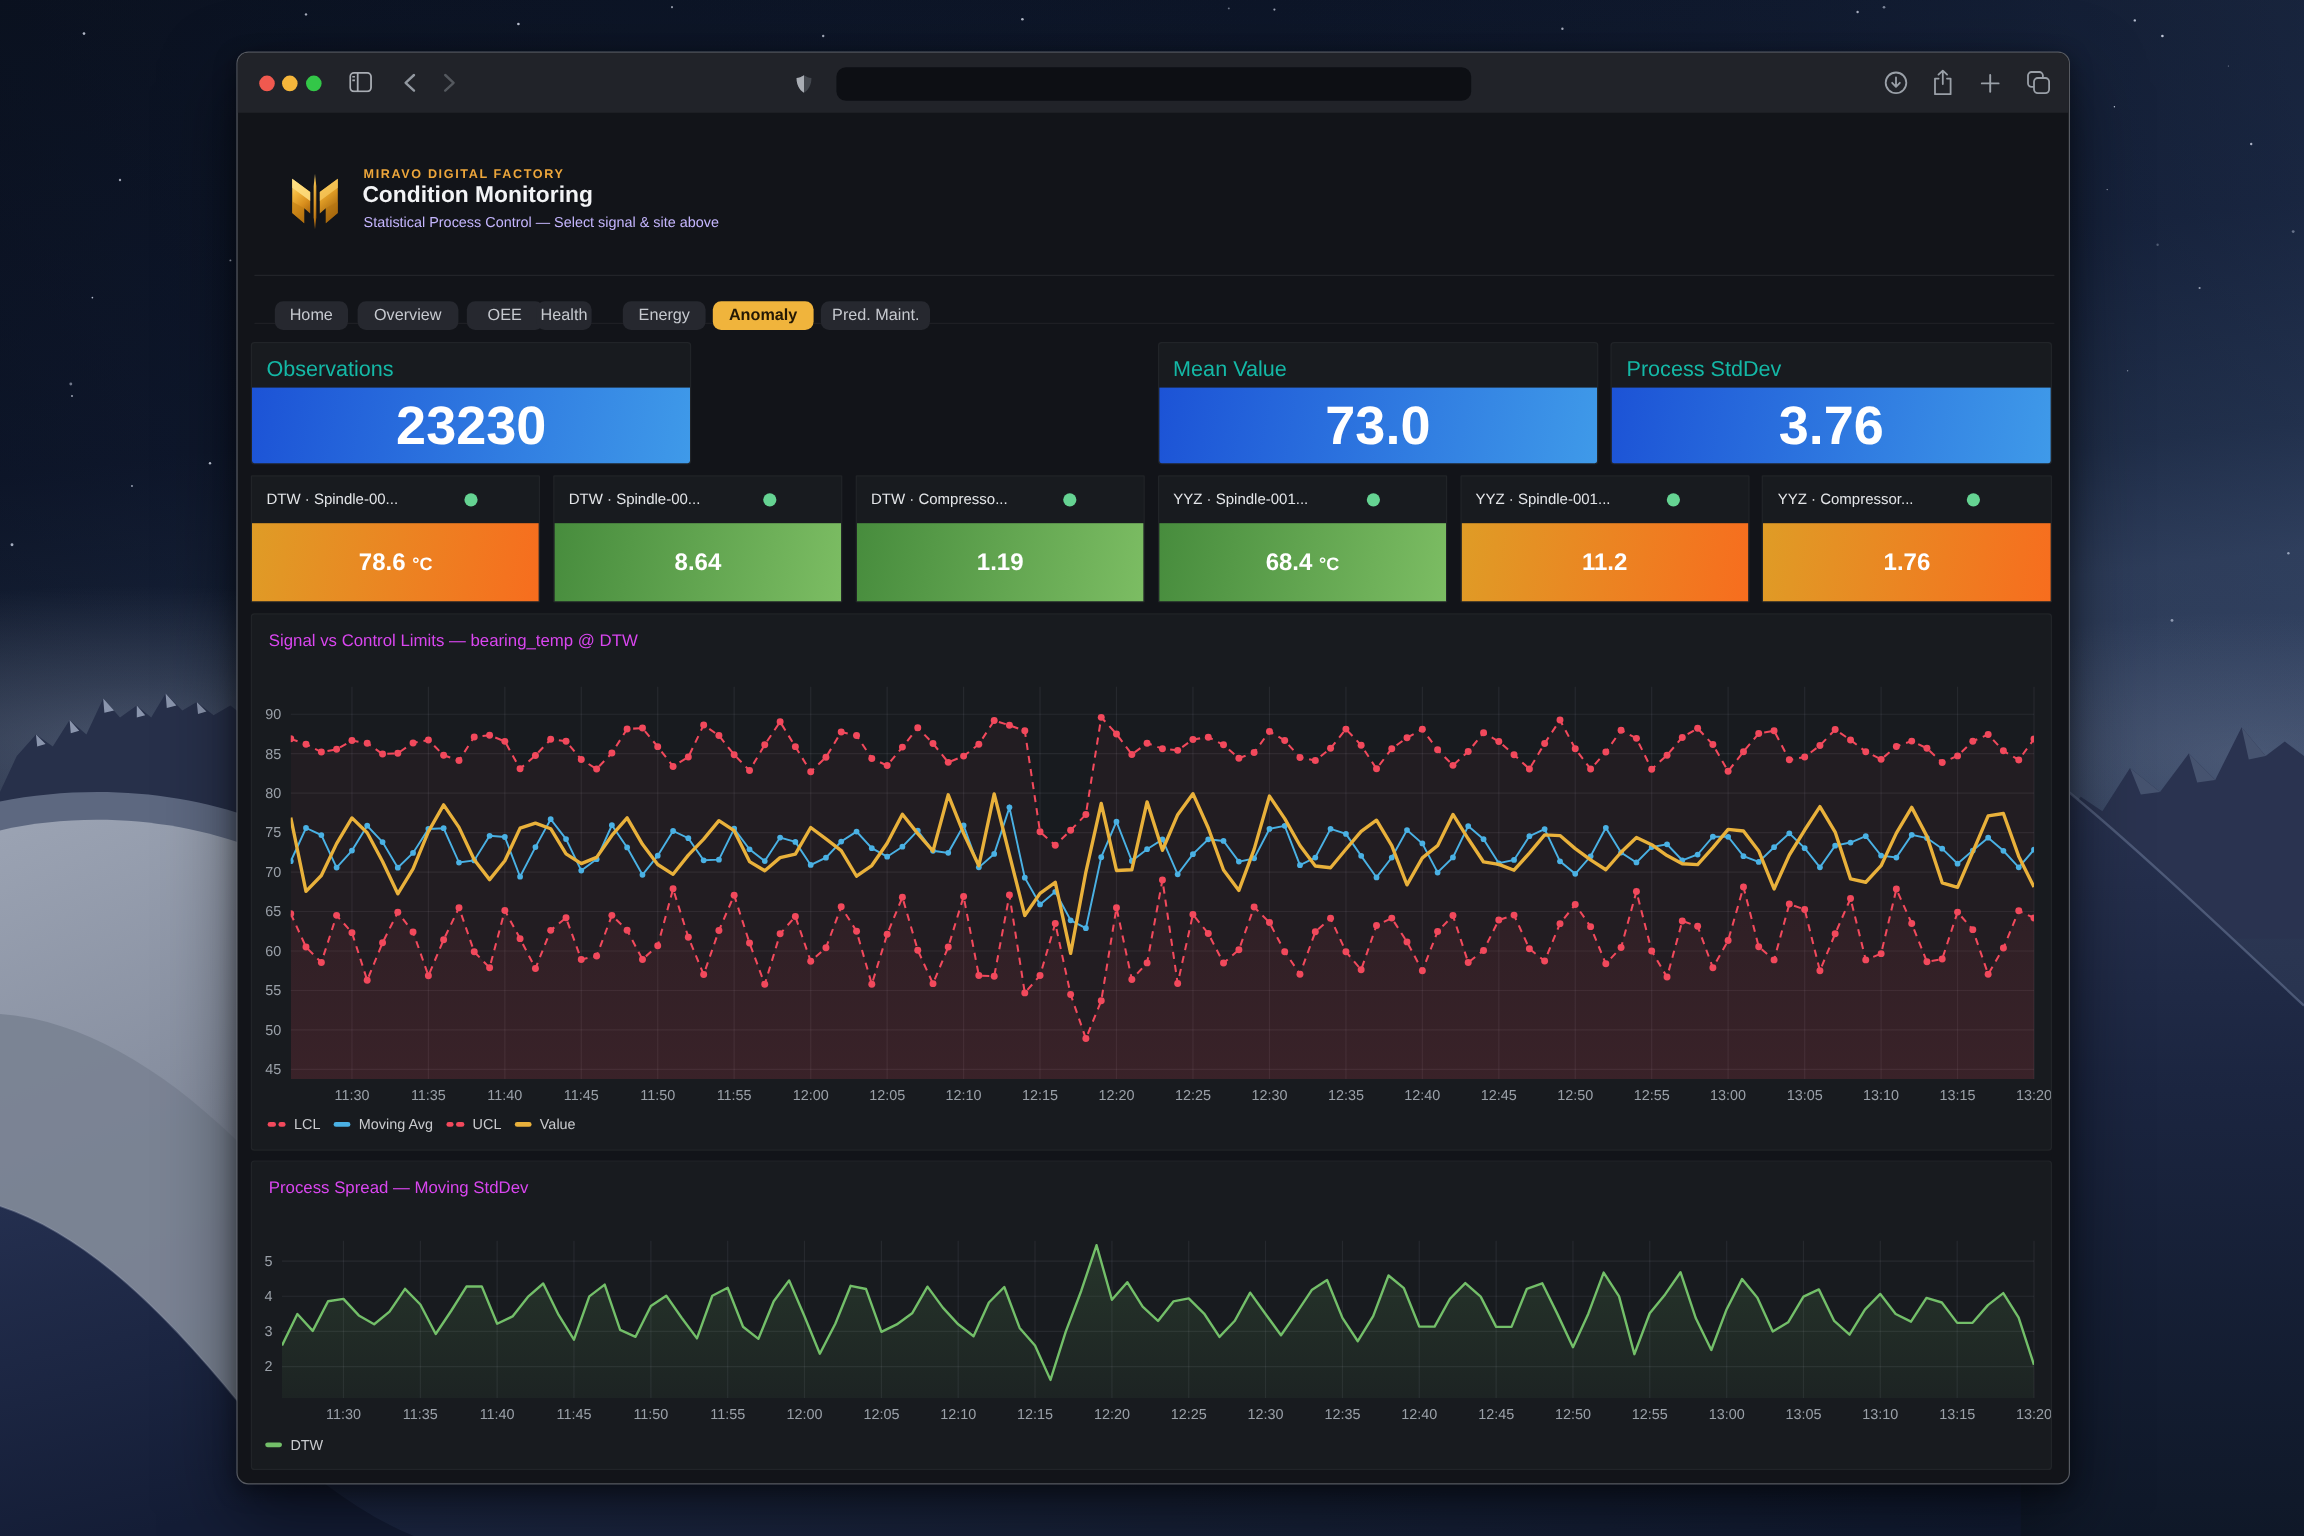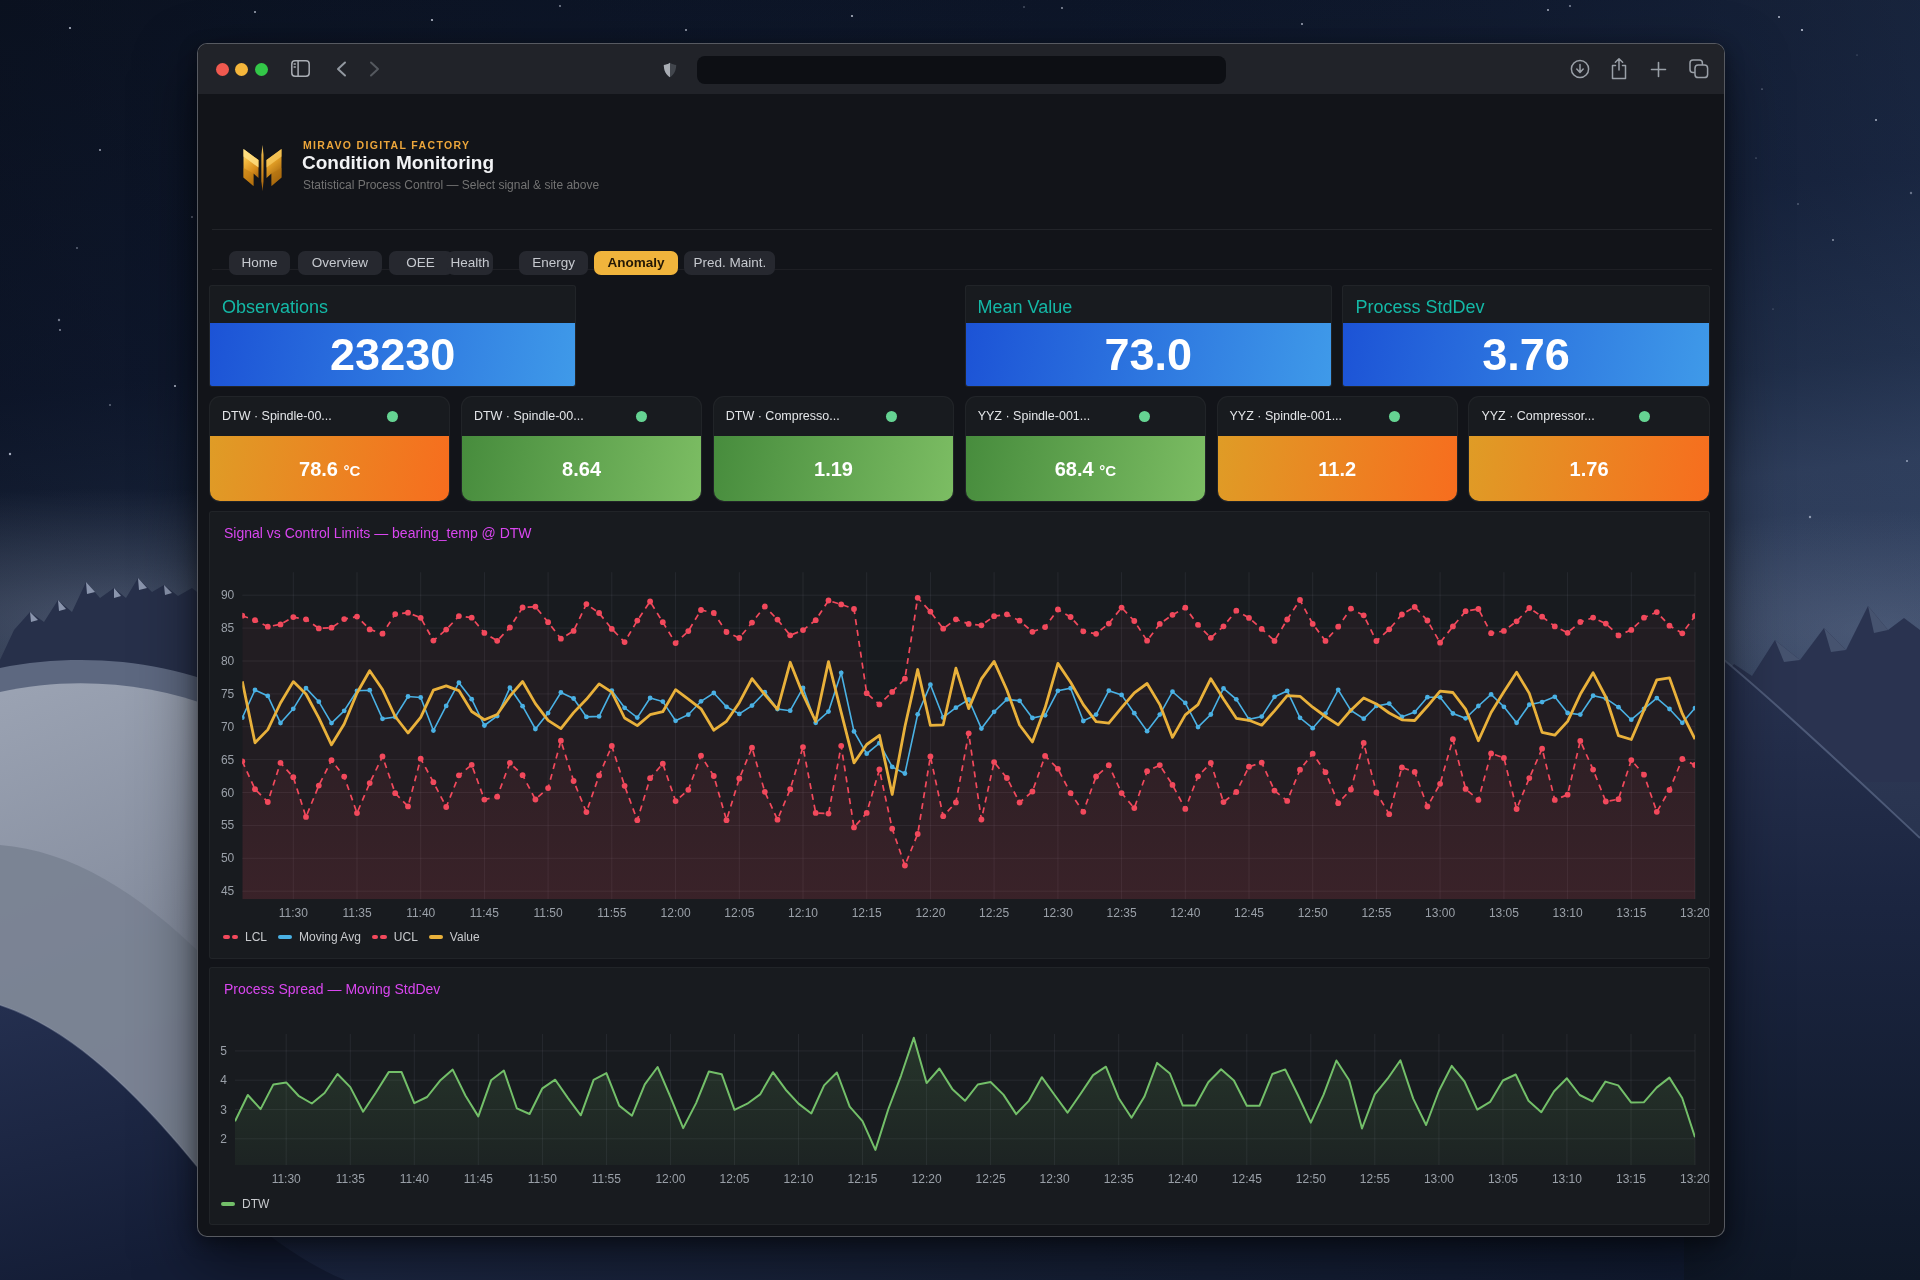--- a/index.html
+++ b/index.html
@@ -6,29 +6,29 @@
 #stage { position:relative; width:1920px; height:1280px; }
 #win { position:absolute; left:197px; top:43px; width:1528px; height:1194px; border-radius:10px; background:#121419; border:1px solid rgba(200,205,215,0.38); box-shadow:0 25px 60px rgba(0,0,0,0.5), 0 5px 18px rgba(0,0,0,0.4); overflow:hidden; }
 #tbar { position:absolute; left:0; top:0; width:100%; height:50px; background:#212329; }
 .tl { position:absolute; top:18.6px; width:13px; height:13px; border-radius:50%; }
 .ic { position:absolute; }
 #urlbar { position:absolute; left:499px; top:11.5px; width:529px; height:28px; border-radius:8px; background:#0d0f14; }
 #content { position:absolute; left:0; top:0; width:100%; height:100%; }
 #logo { position:absolute; left:44px; top:101px; }
 .eyebrow { position:absolute; left:105px; top:95px; font-size:10.5px; font-weight:bold; letter-spacing:1.35px; color:#eda63b; }
 .h1 { position:absolute; left:104px; top:108px; font-size:19px; font-weight:bold; color:#f2f3f5; }
-.sub { position:absolute; left:105px; top:134px; font-size:12px; color:#737373; }
+.sub { position:absolute; left:105px; top:134px; font-size:12px; color:#c4b5fd; }
 .navline { position:absolute; left:14px; width:1500px; height:0; border-top:1px solid rgba(255,255,255,0.07); }
 .pill { position:absolute; top:207px; height:24px; border-radius:7px; background:#26282f; color:#c6c9cf; font-size:13.5px; line-height:24px; text-align:center; }
 .pill.act { background:#f0b43c; color:#241805; font-weight:bold; }
 .p1 { position:absolute; top:240.5px; width:367.3px; height:102.2px; background:#181b1f; border:1px solid rgba(255,255,255,0.045); border-radius:3px; overflow:hidden; }
 .p1t { position:absolute; left:12px; top:11px; font-size:18px; color:#14b8a6; }
 .p1v { position:absolute; left:0; top:37.5px; width:100%; height:64.7px; display:flex; align-items:center; justify-content:center; }
 .p1v span { font-size:45px; font-weight:600; color:#fff; }
-.p2 { position:absolute; top:352px; width:241.4px; height:105.5px; background:#181b1f; border:1px solid rgba(255,255,255,0.045); border-radius:11px; overflow:hidden; }
+.p2 { position:absolute; top:352px; width:241.4px; height:105.5px; background:#181b1f; border:1px solid rgba(255,255,255,0.045); border-radius:1px; overflow:hidden; }
 .p2t { position:absolute; left:12px; top:12px; font-size:12.5px; color:#e3e5e8; }
 .dot { position:absolute; top:2px; width:11px; height:11px; border-radius:50%; background:#65d392; }
 .p2v { position:absolute; left:0; top:38.6px; width:100%; height:66.9px; display:flex; align-items:center; justify-content:center; }
 .p2v span { font-size:20px; font-weight:600; color:#fff; }
 .p2v .u { font-size:15px; font-weight:600; }
 .g-blue { background:linear-gradient(100deg,#1c53d6,#3f9ae9); }
 .g-green { background:linear-gradient(100deg,#3e8b3e,#78ba62); }
 .g-green2 { background:linear-gradient(100deg,#478c3d,#7cbd63); }
 .g-orange { background:linear-gradient(100deg,#df9c26,#f76d1e); }
 .cpanel { position:absolute; left:11px; width:1500.8px; background:#181b1f; border:1px solid rgba(255,255,255,0.045); border-radius:3px; overflow:hidden; }

